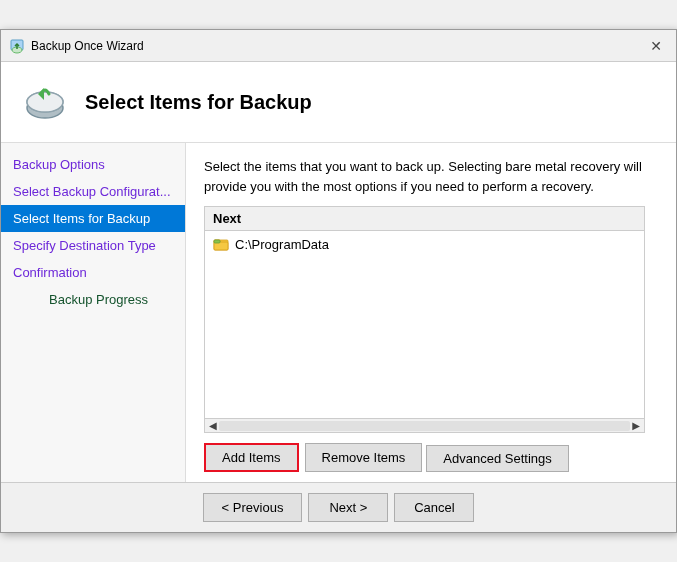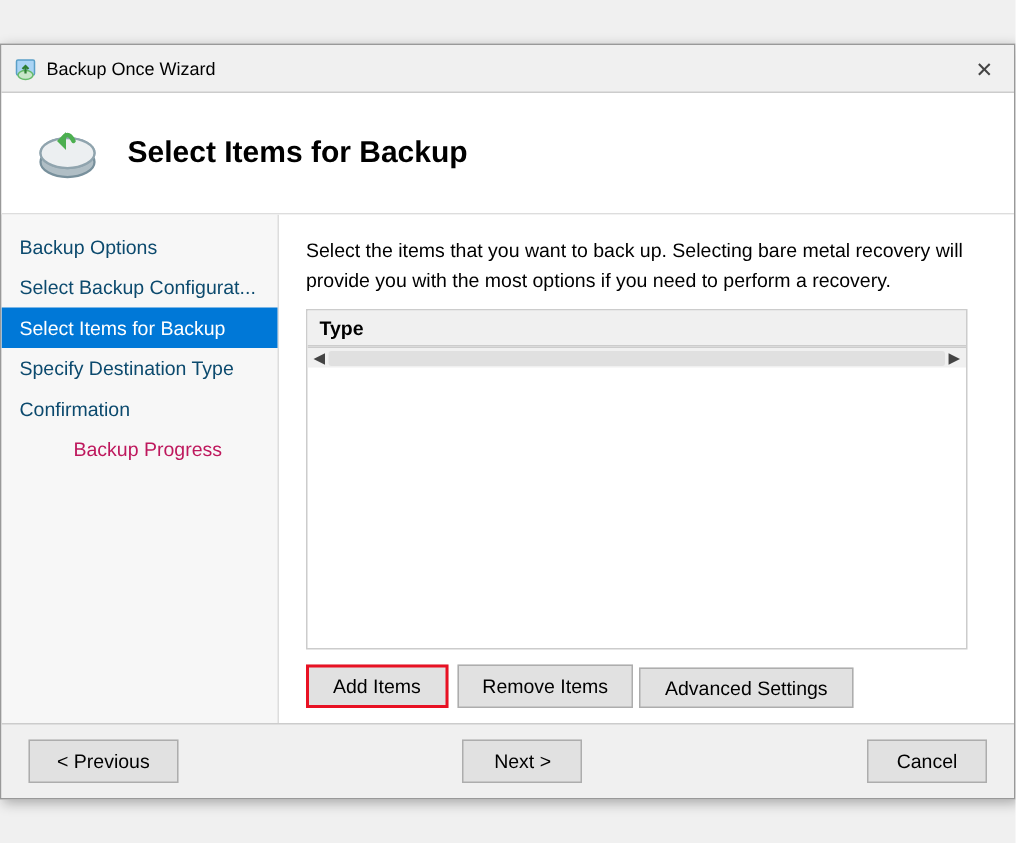--- a/index.html
+++ b/index.html
@@ -74,29 +74,29 @@
       width: 185px;
       background: #f7f7f7;
       border-right: 1px solid #ddd;
       padding: 8px 0;
       display: flex;
       flex-direction: column;
     }
     .sidebar-item {
       padding: 6px 12px;
       font-size: 13px;
-      color: #0c4a6e;
+      color: #6d28d9;
       cursor: pointer;
     }
     .sidebar-item.active {
       background: #0078d7;
       color: #ffffff;
     }
     .sidebar-item.disabled {
-      color: #be185d;
+      color: #14532d;
       padding-left: 48px;
     }
     .main-panel {
       flex: 1;
       display: flex;
       flex-direction: column;
       padding: 14px 31px 10px 18px;
       background: #fff;
     }
     .description-text {
@@ -191,21 +191,21 @@
     }
     .btn:disabled {
       color: #aaa;
       cursor: default;
       background: #e1e1e1;
     }
     .footer-area {
       border-top: 1px solid #ccc;
       padding: 10px 18px;
       display: flex;
-      justify-content: space-between;
+      justify-content: center;
       gap: 6px;
       background: #f0f0f0;
     }
     .footer-btn {
       padding: 6px 18px;
       font-size: 13px;
       border: 1px solid #adadad;
       background: #e1e1e1;
       cursor: pointer;
       color: #000;
@@ -255,21 +255,34 @@
       <div class="sidebar-item">Specify Destination Type</div>
       <div class="sidebar-item">Confirmation</div>
       <div class="sidebar-item disabled">Backup Progress</div>
     </div>
 
     <div class="main-panel">
       <p class="description-text">Select the items that you want to back up. Selecting bare metal recovery will provide you with the most options if you need to perform a recovery.</p>
 
       <div class="list-container">
         <div class="list-header">
-          <span>Type</span>
+          <span>Next</span>
+        </div>
+        <div class="list-scroll-area">
+          <div class="list-item-row">
+
+            <svg class="folder-icon" viewBox="0 0 16 16">
+              <rect x="1" y="4" width="14" height="10" rx="1" fill="#f5c842" stroke="#d4a017" stroke-width="0.8"></rect>
+              <rect x="1" y="4" width="6" height="3" rx="1" fill="#f5c842" stroke="#d4a017" stroke-width="0.8"></rect>
+              <rect x="1" y="6" width="14" height="8" rx="1" fill="#f5c842" stroke="#d4a017" stroke-width="0.8"></rect>
+
+              <rect x="1" y="4" width="6" height="3" fill="#8bc34a" stroke="#689f38" stroke-width="0.8" rx="1"></rect>
+            </svg>
+            <span class="list-item-label">C:\ProgramData</span>
+          </div>
         </div>
 
         <div class="scroll-bar-horizontal">
           <span class="scroll-arrow">◀</span>
           <div class="h-scroll-track"></div>
           <span class="scroll-arrow">▶</span>
         </div>
       </div>
 
       <div class="buttons-area">

